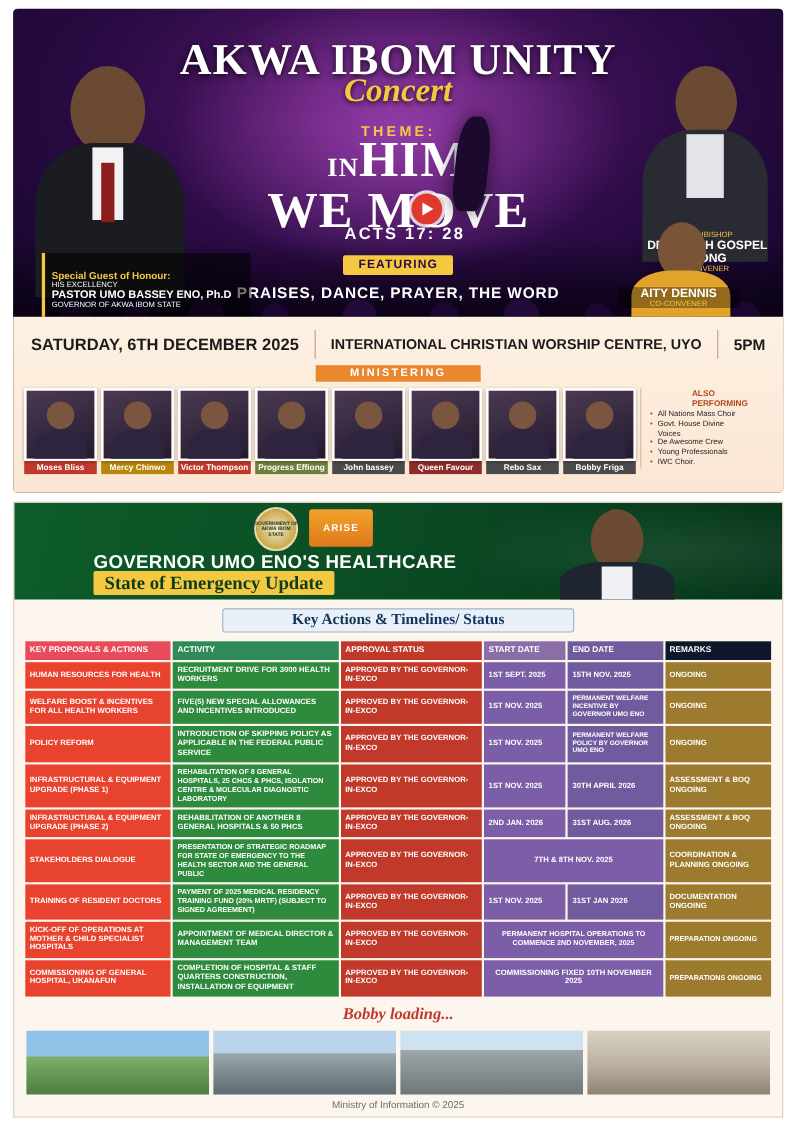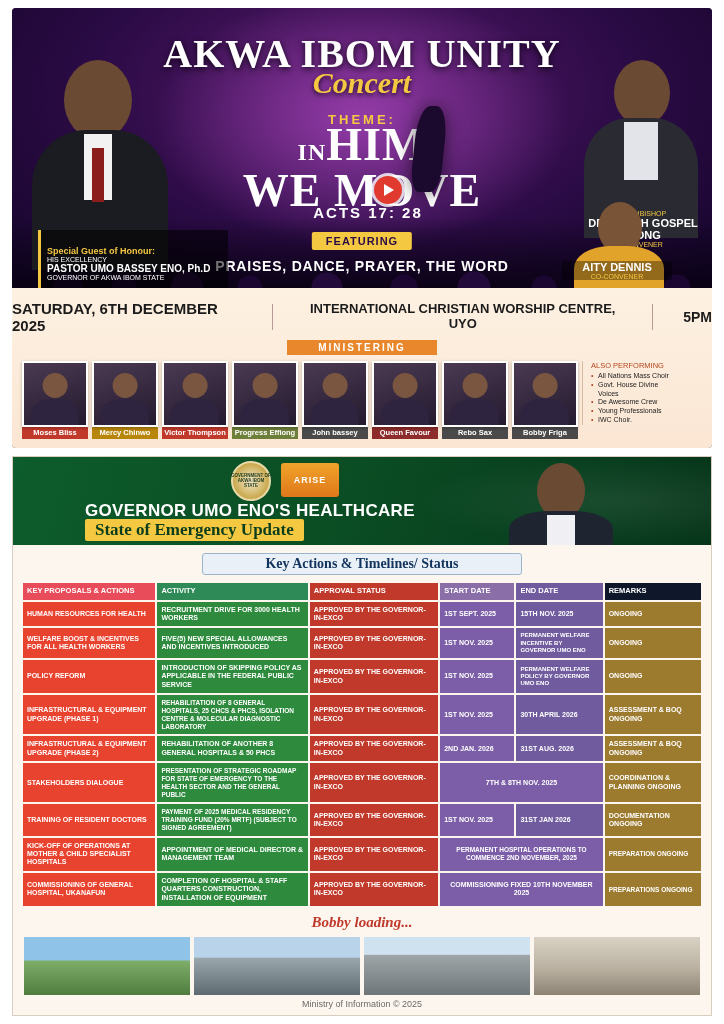--- a/index.html
+++ b/index.html
@@ -131,21 +131,21 @@
   .aity-box .a1 { font-size: 11px; font-weight: bold; color:#fff; }
   .aity-box .a2 { font-size: 7px; color:#f5c842; }
 
   
   .flyer-info {
     position: relative; width: 100%; height: 160px;
     background: linear-gradient(to bottom, #fdf1e2, #fbe6d3);
     padding-top: 8px;
   }
   .info-row {
-    display: flex; align-items: center; justify-content: center; gap: 30px;
+    display: flex; align-items: center; justify-content: center; gap: 14px;
     padding: 4px 0 2px;
   }
   .info-date { font-size: 15px; font-weight: bold; color: #1b1b1b; }
   .info-sep { width: 1px; height: 26px; background: #b99; }
   .info-venue { font-size: 13px; font-weight: bold; color: #1b1b1b; text-align:center; line-height:1.15; }
   .info-time { font-size: 14px; font-weight: bold; color: #1b1b1b; }
   .ministering {
     margin: 4px auto 6px; width: 150px; text-align: center;
     background: #e8872b; color: #fff; font-size: 10px; font-weight: bold;
     letter-spacing: 2px; padding: 2px 0;
@@ -161,21 +161,21 @@
   }
   .artist .img .h { position:absolute; left:50%; top:16%; width:40%; height:40%; transform:translateX(-50%); border-radius:50%; background:#7a5640; }
   .artist .img .b { position:absolute; left:50%; top:58%; width:78%; height:50%; transform:translateX(-50%); border-radius:45% 45% 0 0; background:#2e2440; }
   .artist .nm {
     font-size: 7.5px; font-weight: bold; color: #fff; text-align: center;
     padding: 2px 0; line-height: 1.1;
   }
   .also {
     width: 96px; padding-left: 8px; border-left: 1px solid #d7b9a0;
   }
-  .also .hd { font-size: 7.5px; font-weight: normal; color: #b4451f; margin-bottom: 2px; }
+  .also .hd { font-size: 7.5px; font-weight: bold; color: #b4451f; margin-bottom: 2px; margin-left: 38px; }
   .also ul { list-style: none; }
   .also li { font-size: 7px; color: #222; line-height: 1.25; position: relative; padding-left: 7px; }
   .also li::before { content: "•"; position: absolute; left: 0; color: #b4451f; }
 
   
   .health {
     position: absolute; left: 12px; top: 456px; width: 700px; height: 560px;
     background: #fdf6ee; border: 1px solid #d9cdc0; overflow: hidden;
   }
   .health-hero {

